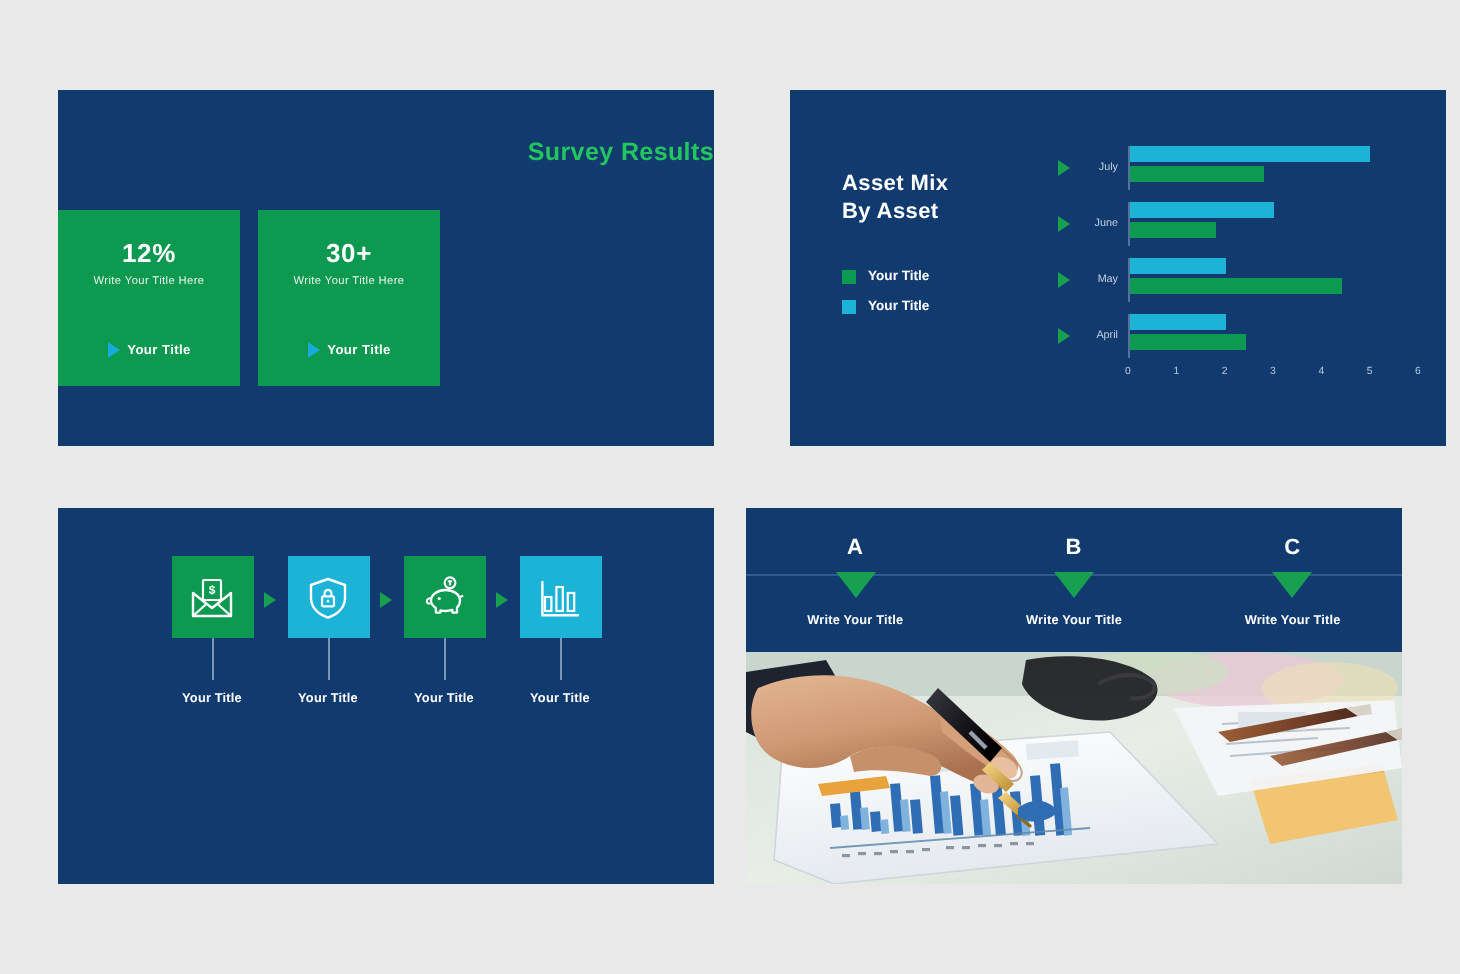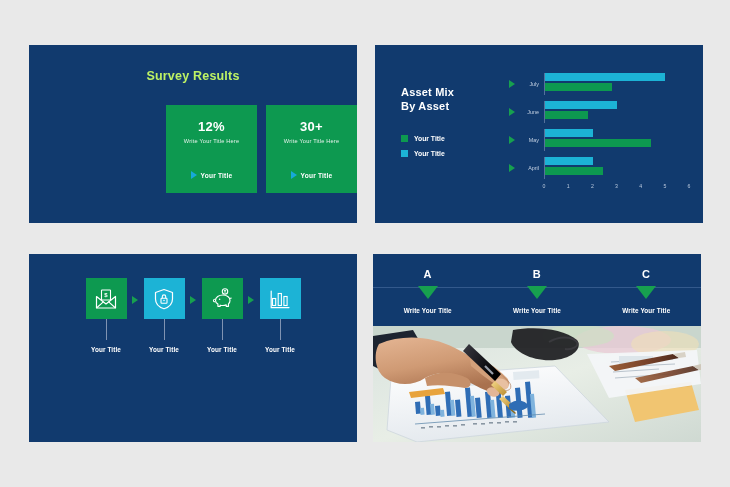--- a/index.html
+++ b/index.html
@@ -15,37 +15,37 @@
     background: #e9e9e9;
   }
 
   
   .slide {
     position: absolute;
     background: #113a6e;
     overflow: hidden;
   }
   #slide-survey   { left: 29px;  top: 45px;  width: 328px; height: 178px; }
-  #slide-assetmix { left: 375px; top: 45px;  width: 328px; height: 178px; }
+  #slide-assetmix { left: 395px; top: 45px;  width: 328px; height: 178px; }
   #slide-invest   { left: 29px;  top: 254px; width: 328px; height: 188px; }
   #slide-abc      { left: 373px; top: 254px; width: 328px; height: 188px; }
 
   .slide-title {
-    text-align: center;
-    color: #bef264;
+    text-align: right;
+    color: #22c55e;
     font-size: 12.5px;
     font-weight: bold;
     letter-spacing: 0.2px;
   }
 
   
   #slide-survey .slide-title { margin-top: 24px; }
   .stat-row {
     display: flex;
-    justify-content: flex-end;
+    justify-content: flex-start;
     gap: 9px;
     margin-top: 22px;
   }
   .stat-card {
     width: 91px; height: 88px;
     background: #0d9950;
     display: flex;
     flex-direction: column;
     align-items: center;
     padding-top: 14px;

